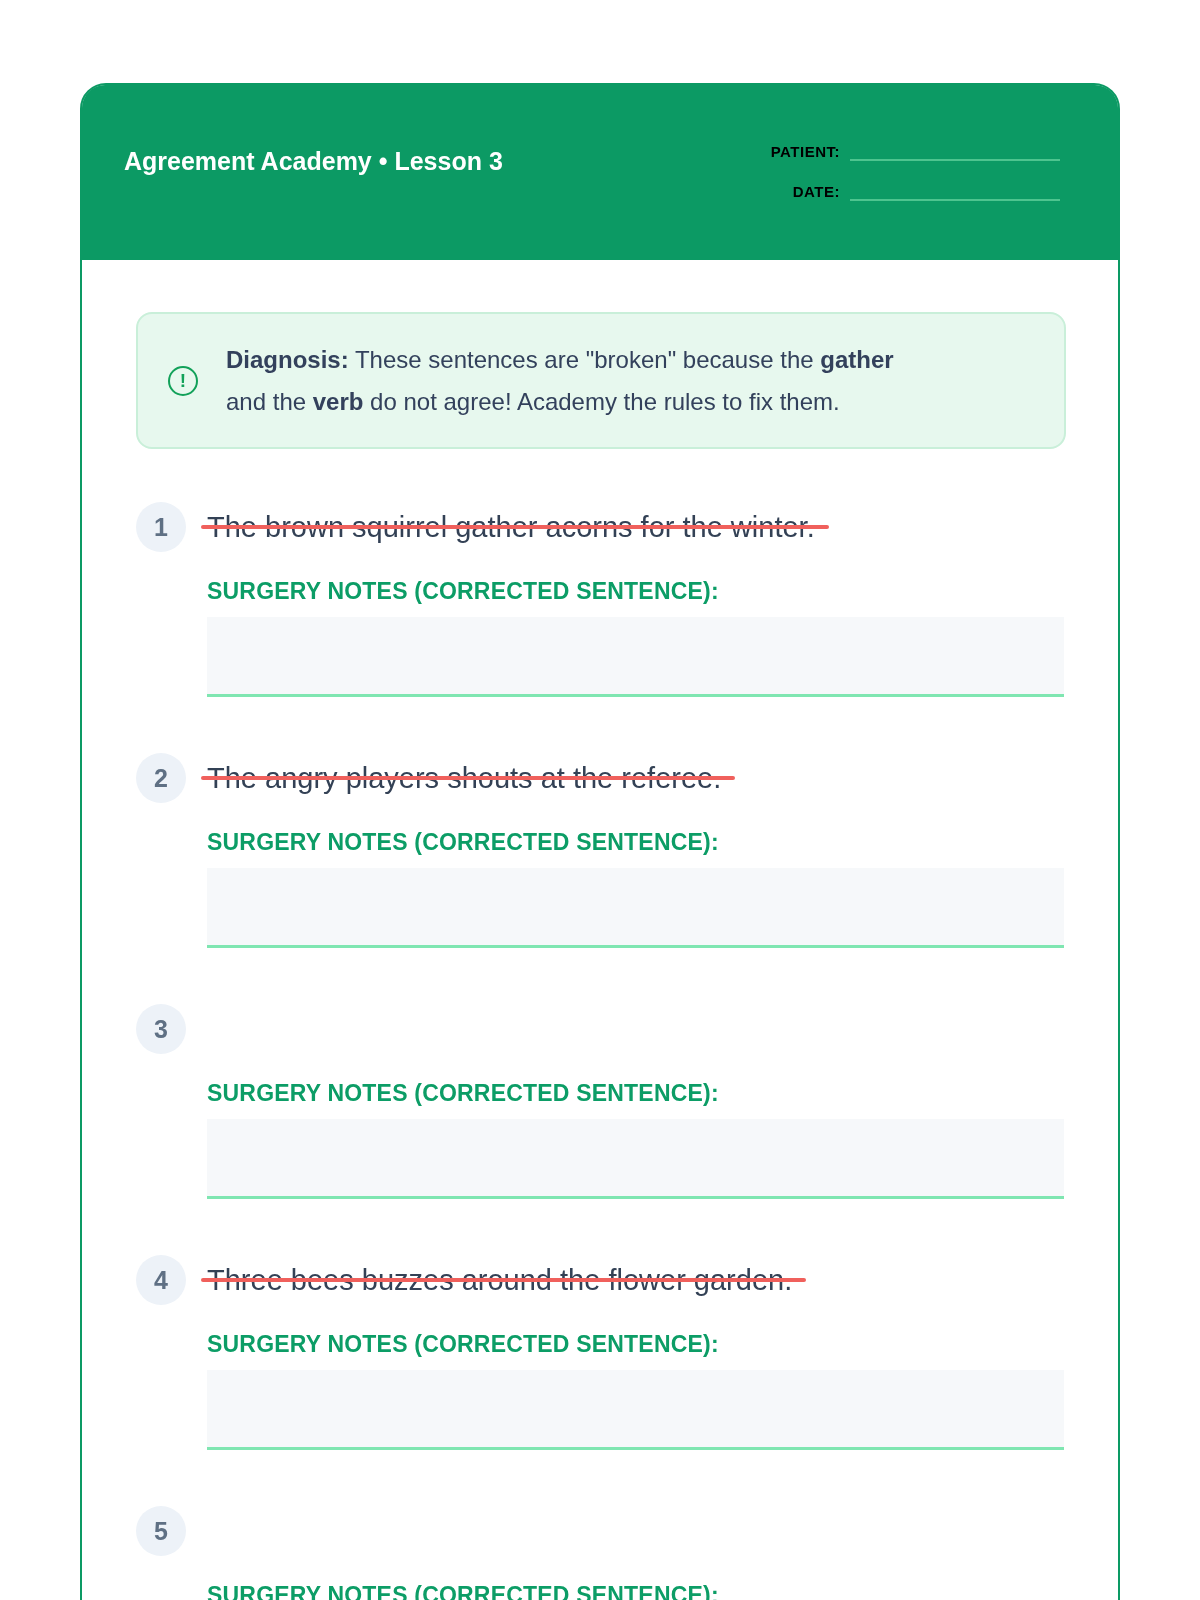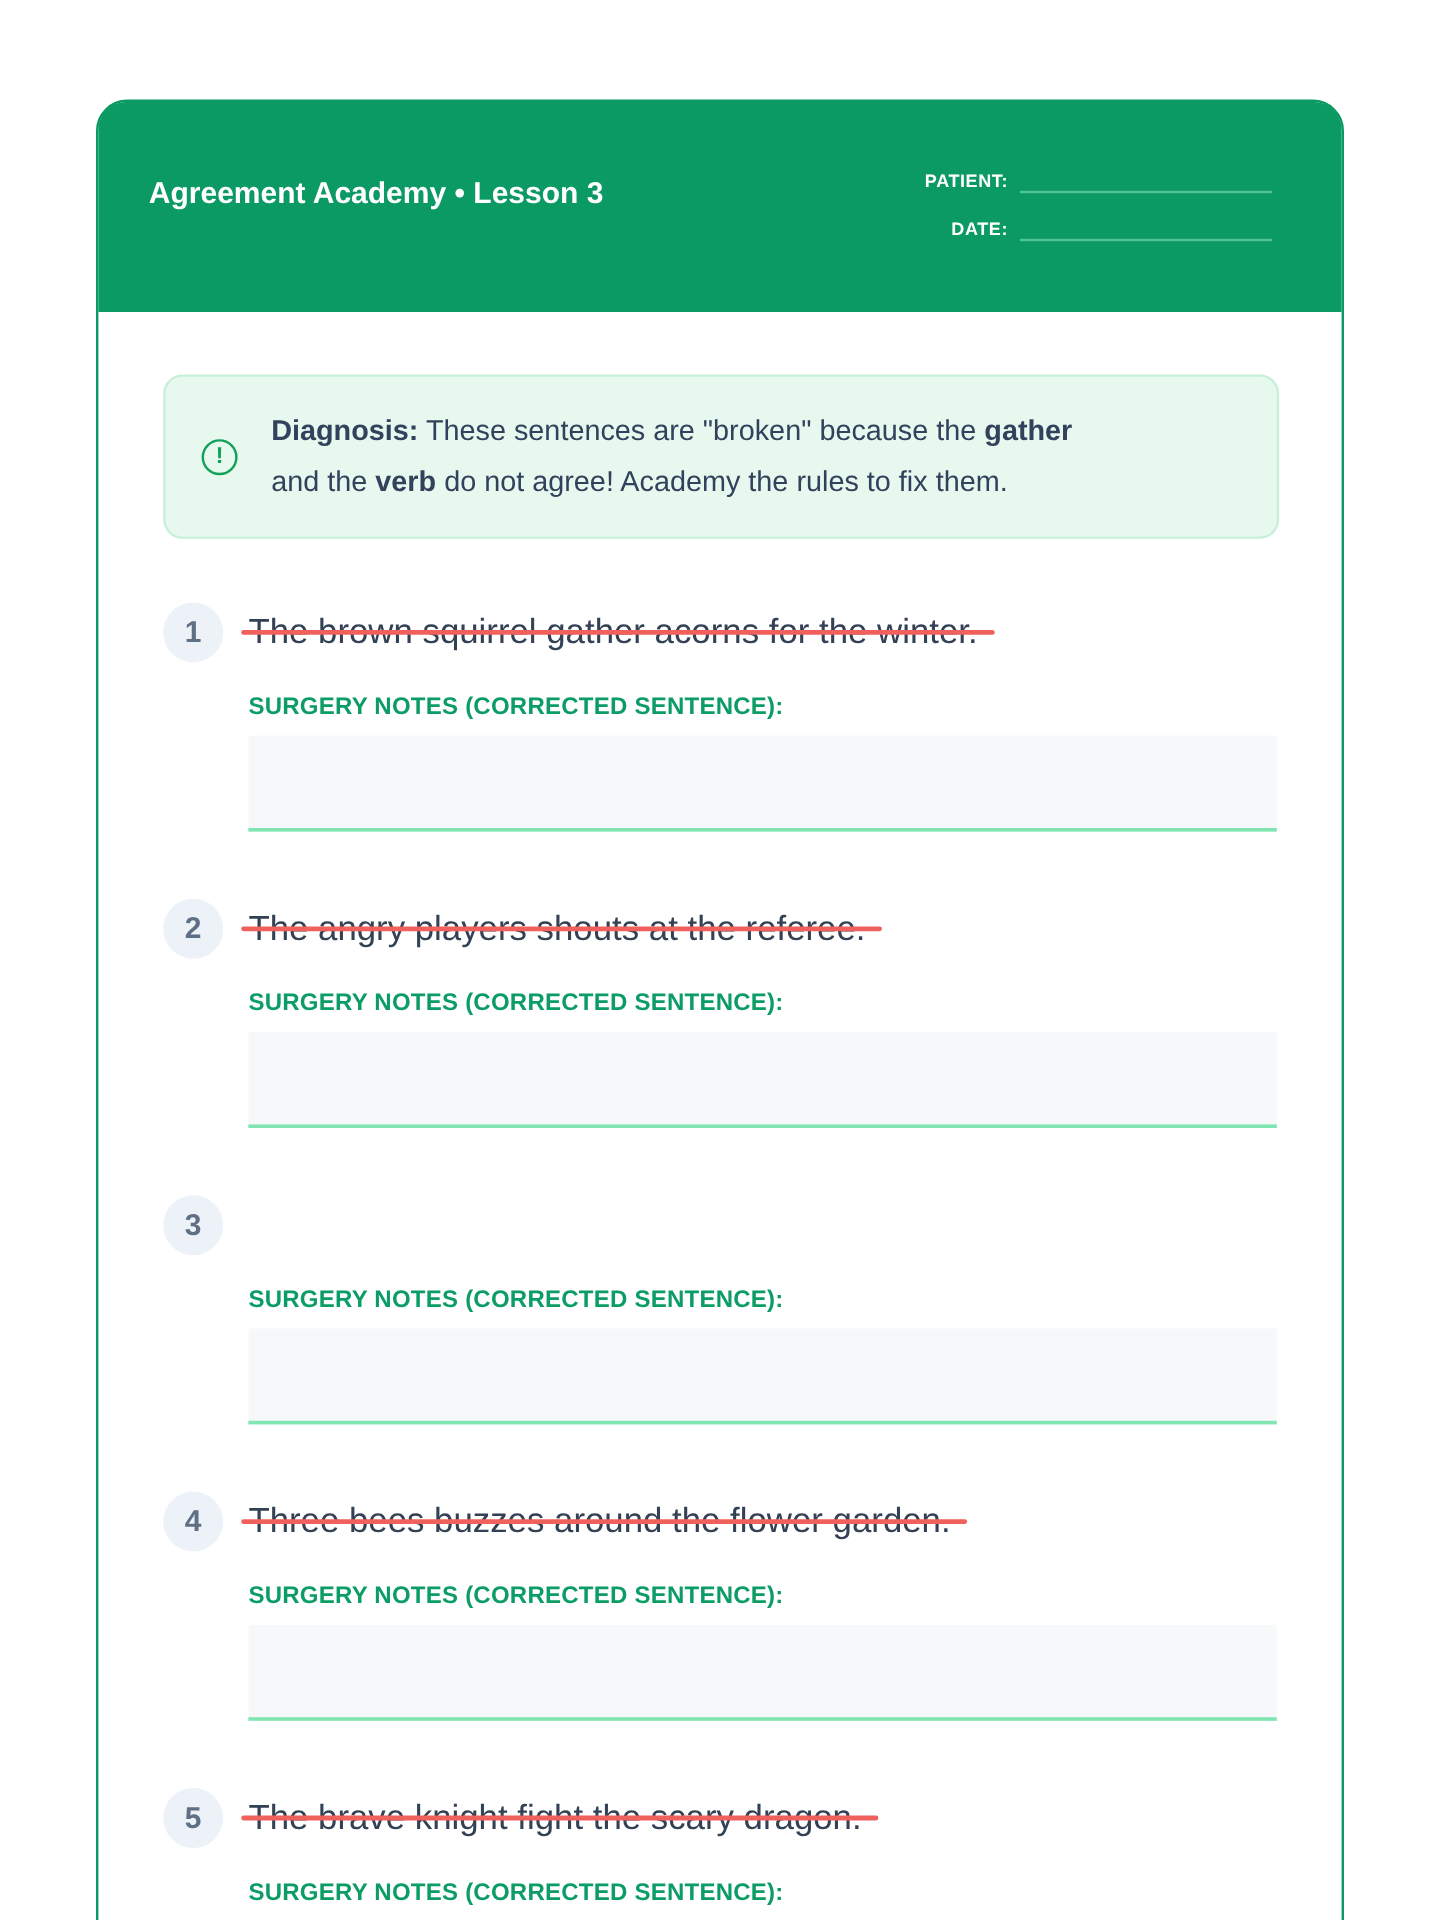--- a/index.html
+++ b/index.html
@@ -41,21 +41,21 @@
     margin-top: 18px;
   }
   .patient-block { margin-top: 10px; }
   .write-row {
     display: flex;
     align-items: flex-end;
     justify-content: flex-end;
     margin-bottom: 18px;
   }
   .write-label {
-    color: #ffffff;
+    color: #000000;
     font-size: 15px;
     font-weight: 700;
     letter-spacing: 0.5px;
     margin-right: 10px;
     margin-bottom: 1px;
   }
   .write-line {
     width: 210px;
     height: 22px;
     border-bottom: 2px solid #4ec48f;
@@ -116,21 +116,21 @@
     position: absolute;
     left: -6px; right: -14px;
     top: 45%;
     height: 4px;
     border-radius: 2px;
     background: #f0605c;
   }
   .notes-label {
     margin: 26px 0 12px 71px;
     color: #0c9d66;
-    font-size: 20px;
+    font-size: 23px;
     font-weight: 700;
     letter-spacing: 0.2px;
   }
   .answer-box {
     margin-left: 71px;
     width: 857px;
     height: 80px;
     background: #f6f8fa;
     border-bottom: 3px solid #7fe6b1;
   }
@@ -196,21 +196,20 @@
           <div class="badge">4</div>
           <div class="sentence">Three bees buzzes around the flower garden.</div>
         </div>
         <div class="notes-label">SURGERY NOTES (CORRECTED SENTENCE):</div>
         <div class="answer-box"></div>
       </div>
 
       <div class="item">
         <div class="sentence-row">
           <div class="badge">5</div>
-          <div class="sentence">The brave knight fight the scary dragon.</div>
         </div>
         <div class="notes-label">SURGERY NOTES (CORRECTED SENTENCE):</div>
         <div class="answer-box"></div>
       </div>
 
     </div>
   </div>
 </div>
 
 </body></html>

